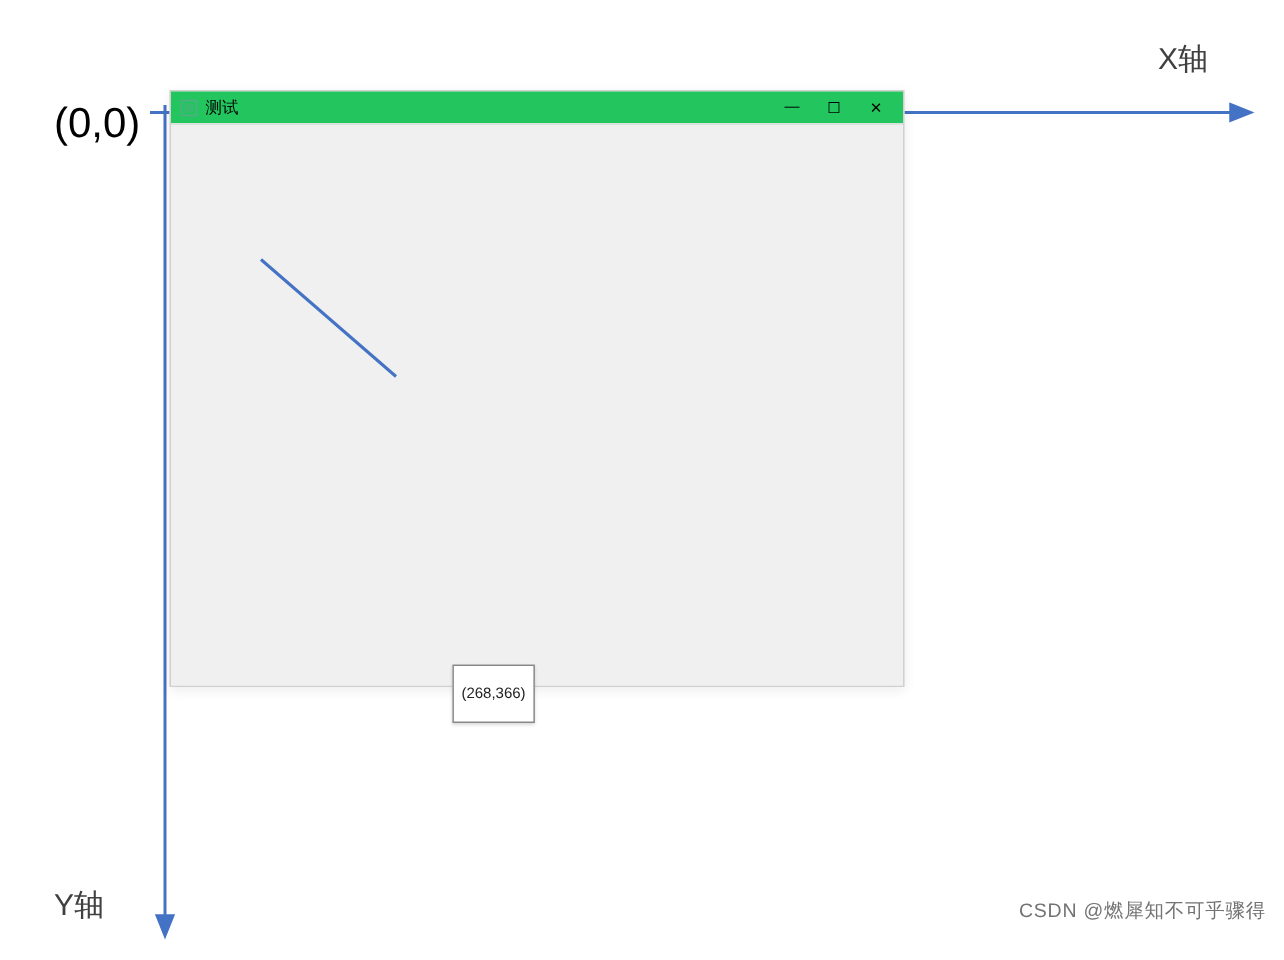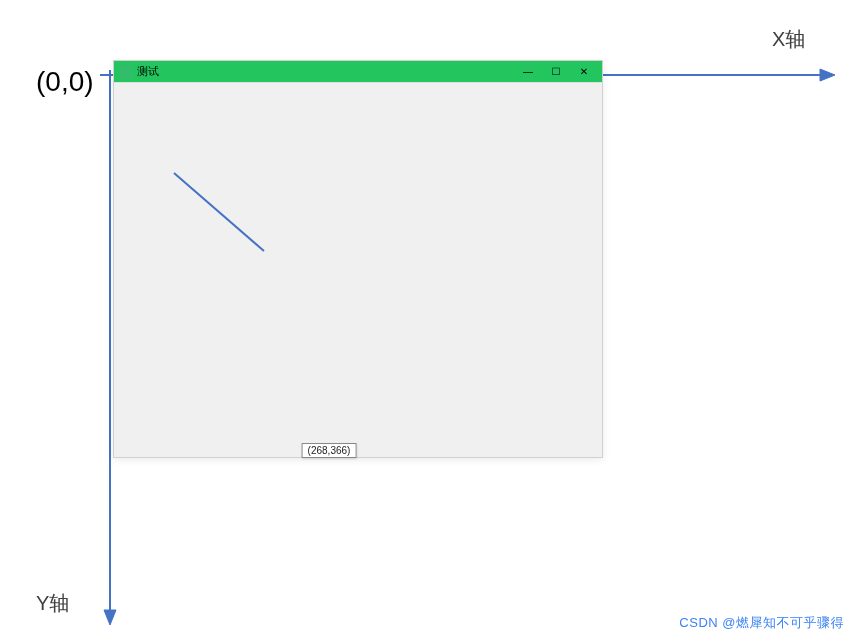--- a/index.html
+++ b/index.html
@@ -86,31 +86,31 @@
       left: 0;
       top: 0;
     }
     .tooltip-coord {
       position: absolute;
       left: 215px;
       top: 360px;
       transform: translateX(-50%);
       background: #fff;
       border: 1px solid #888;
-      padding: 1px 5px;
+      padding: 13px 5px;
       font-size: 10px;
       color: #222;
       box-shadow: 0 1px 2px rgba(0,0,0,0.15);
     }
     .watermark {
       position: absolute;
       right: 12px;
-      bottom: 8px;
+      bottom: 24px;
       font-size: 13px;
-      color: #3b82f6;
+      color: #737373;
       letter-spacing: 0.5px;
     }
   </style>
 </head>
 <body>
 
 <svg class="axis-arrow" style="left:100px; top:65px;" width="740" height="20">
   <line x1="0" y1="10" x2="720" y2="10" stroke="#4472c4" stroke-width="2"></line>
   <polygon points="720,4 735,10 720,16" fill="#4472c4"></polygon>
 </svg>

